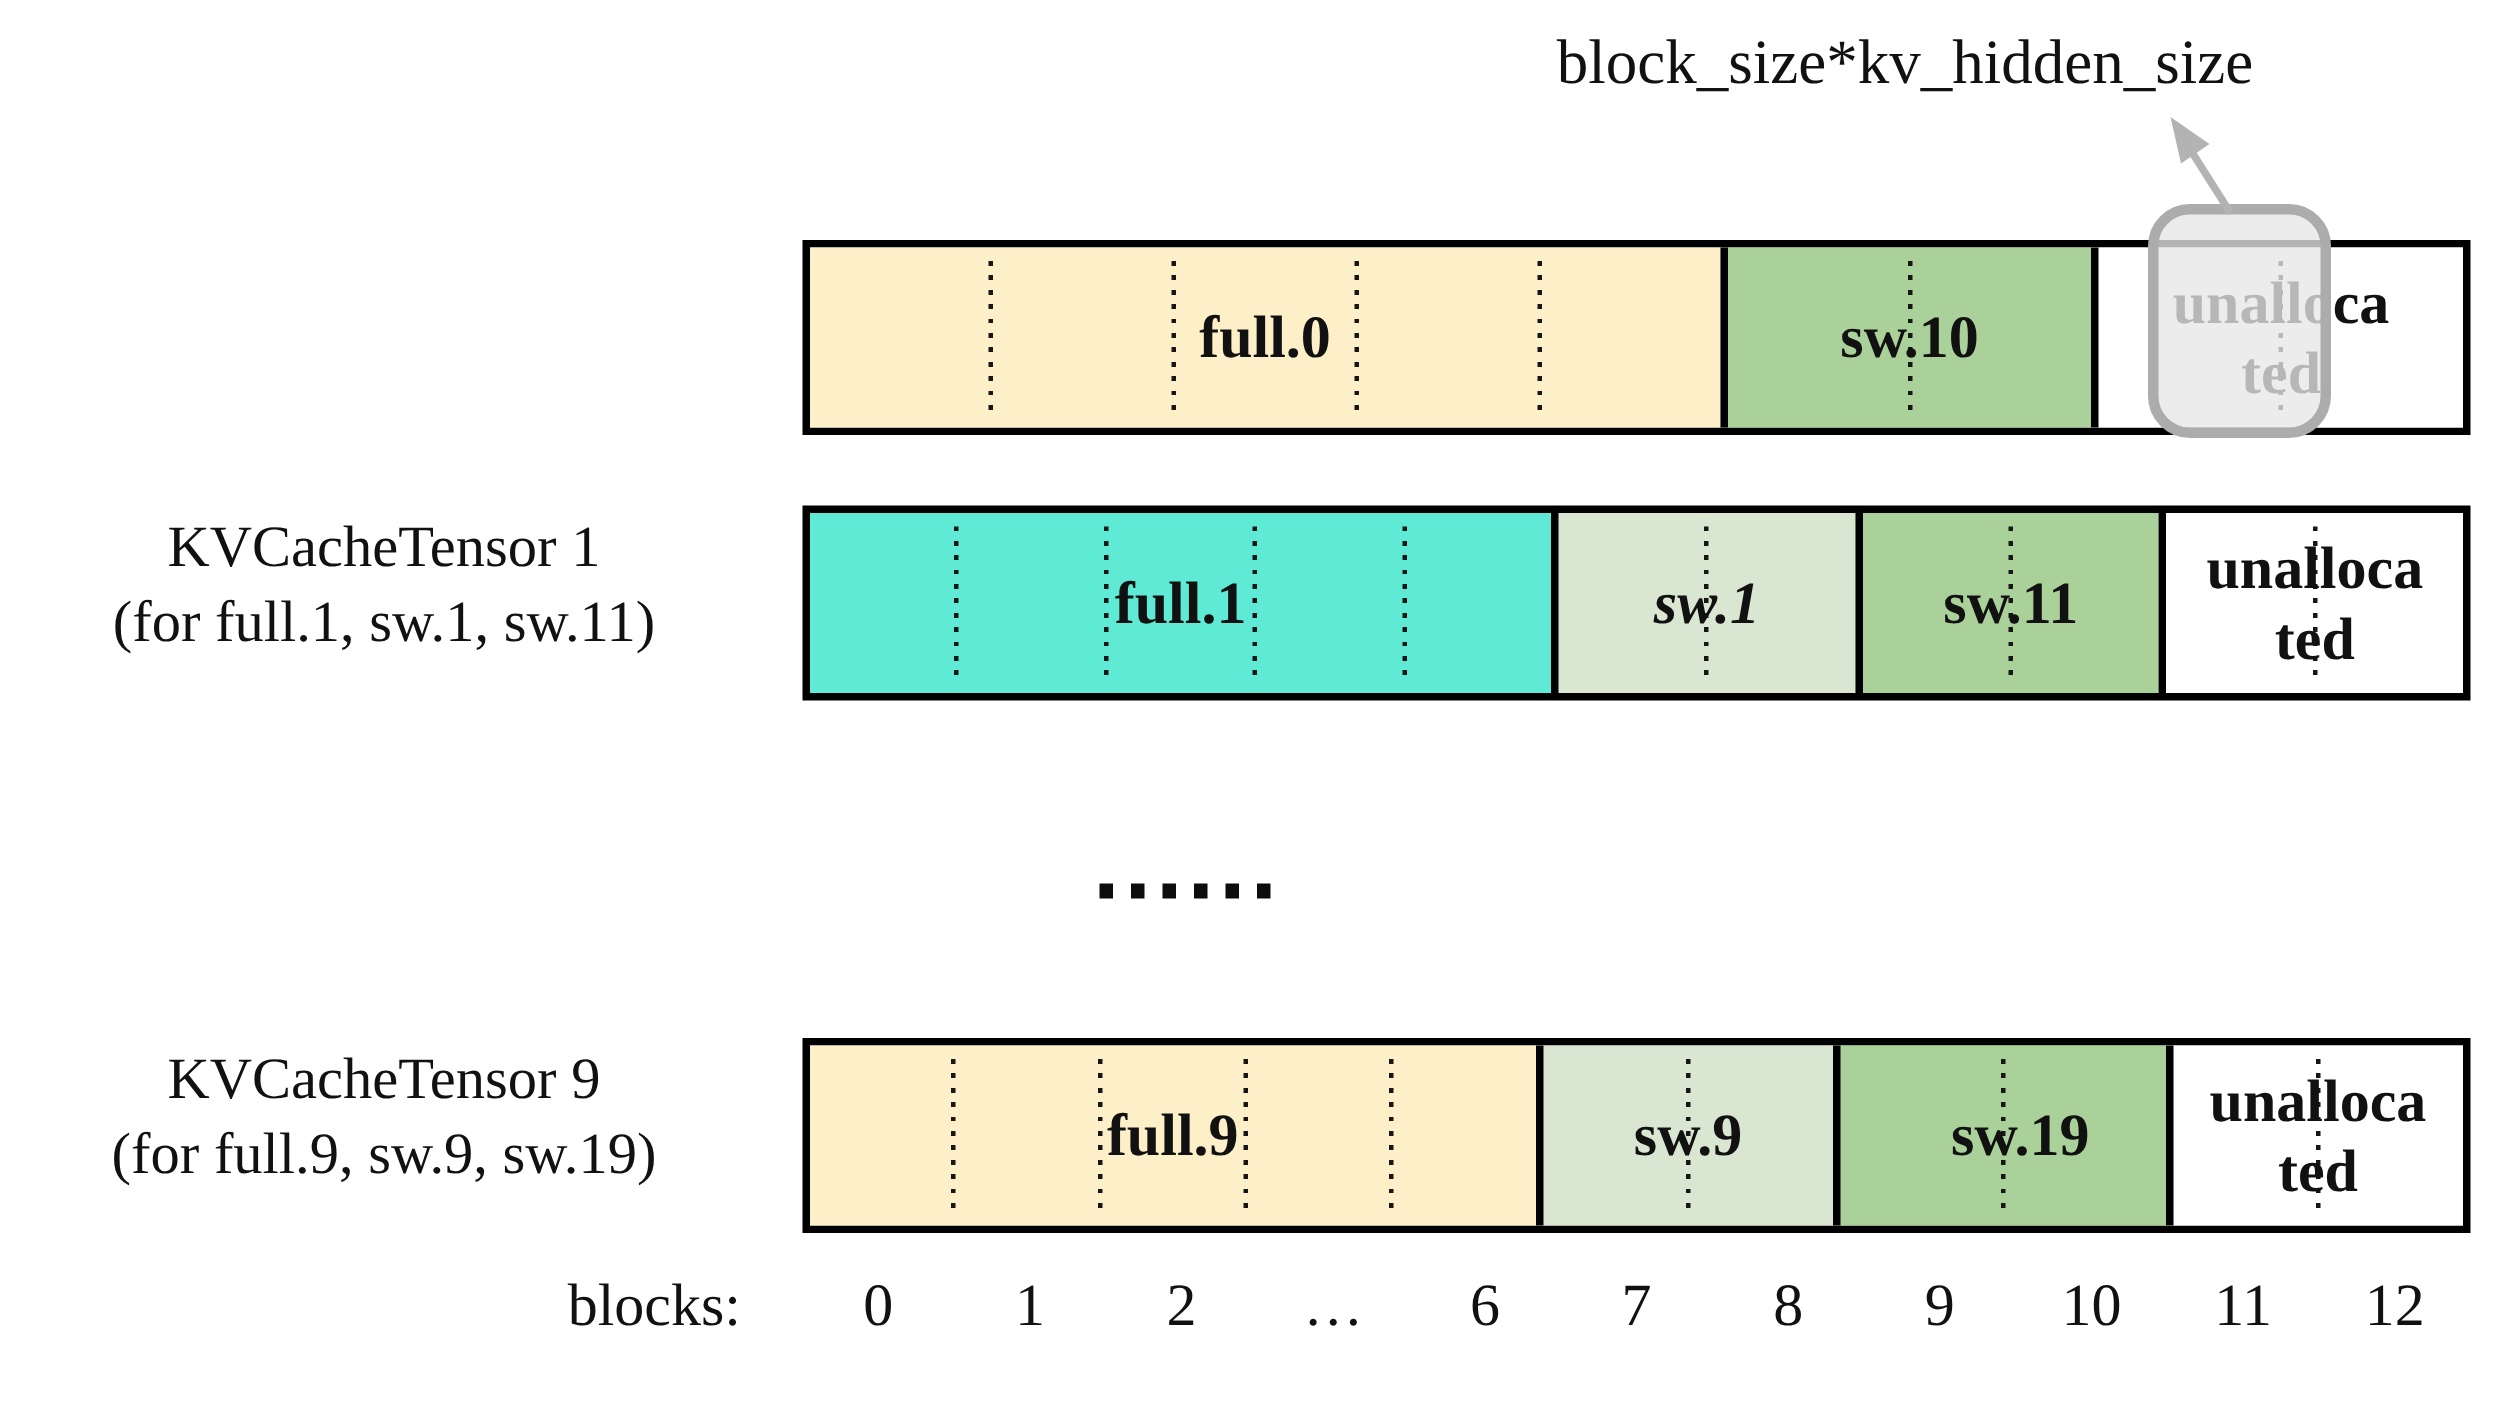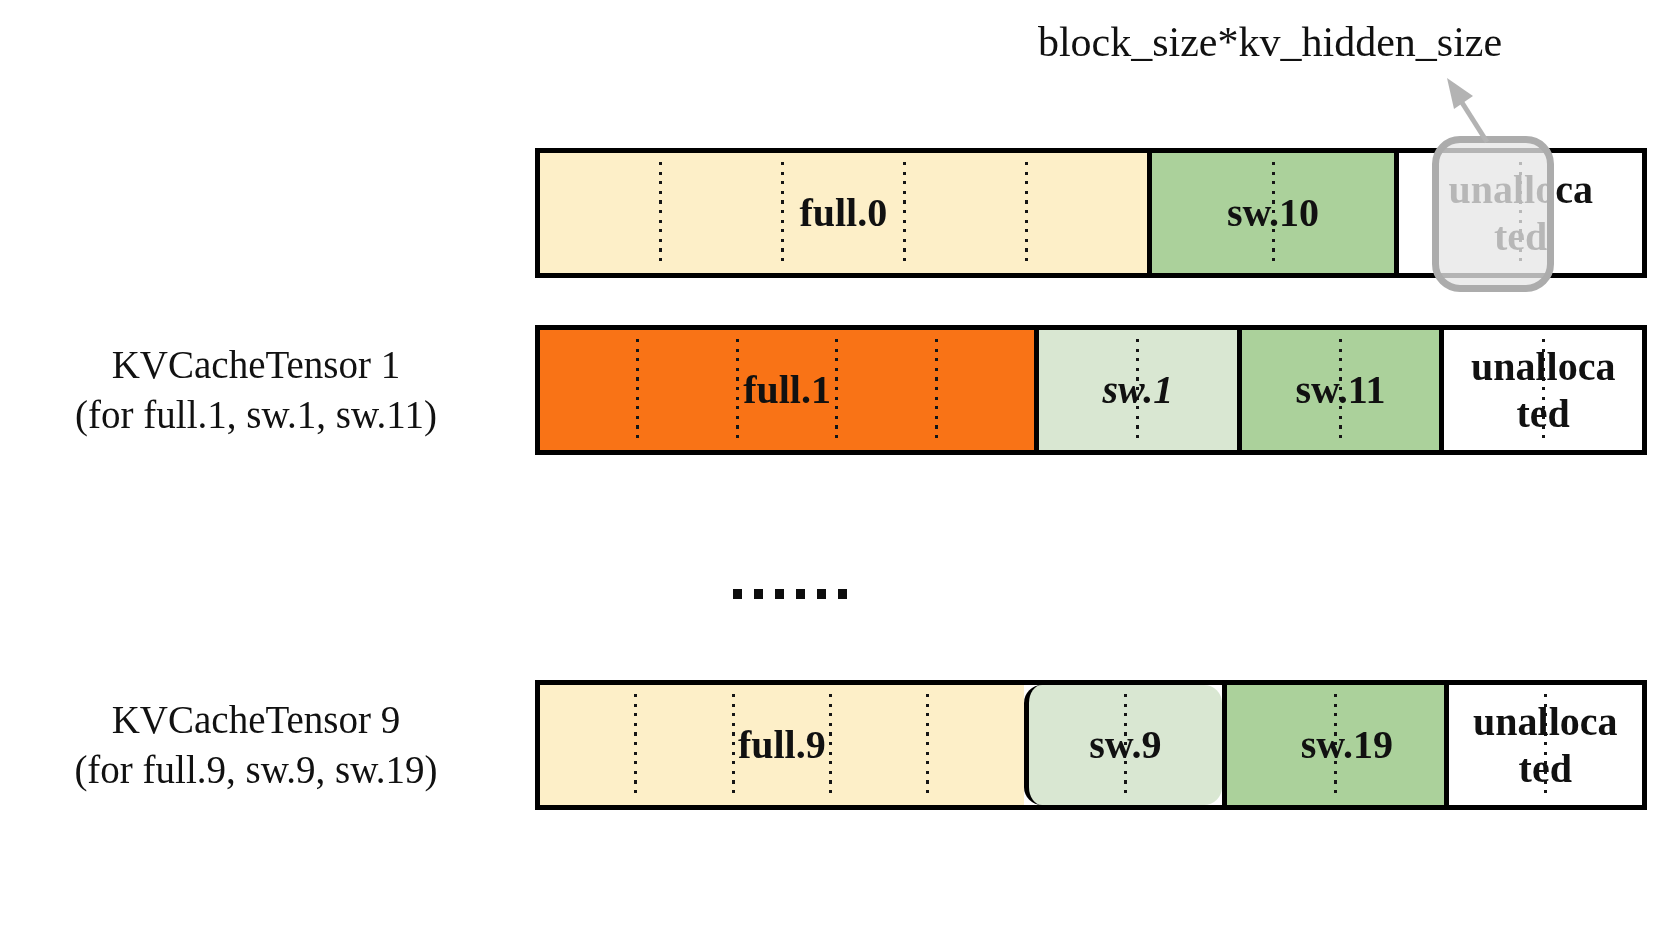--- a/index.html
+++ b/index.html
@@ -19,21 +19,21 @@
   .arrow-svg{position:absolute;left:1425px;top:68px;width:80px;height:82px;z-index:7;}
 
   
   .trow{position:absolute;left:0;width:1676px;height:130px;}
   .tlabel{
     position:absolute;left:0;top:0;width:512px;height:100%;
     display:flex;flex-direction:column;justify-content:center;align-items:center;
     font-size:39px;line-height:1.28;text-align:center;
   }
   .bar{
-    position:absolute;left:535px;top:0;width:1112px;height:100%;
+    position:absolute;left:535px;top:12px;width:1112px;height:100%;
     display:flex;border:5px solid #000;box-sizing:border-box;background:#fff;
   }
   .seg{
     position:relative;display:flex;align-items:center;justify-content:center;
     box-sizing:border-box;
   }
   .seg + .seg{border-left:5px solid #000;}
   .cells{position:absolute;inset:0;display:flex;}
   .cell{flex:1 1 0;}
   .dotline{
@@ -116,21 +116,21 @@
         </div>
       </div>
   </div>
 
   <div class="trow" style="top:325px">
     <div class="tlabel">
       <div>KVCacheTensor 1</div>
       <div>(for full.1, sw.1, sw.11)</div>
     </div>
     <div class="bar">
-        <div class="seg" style="flex-grow: 5; flex-basis: 0px; background: #f97316;">
+        <div class="seg" style="flex-grow: 5; flex-basis: 0px; background: #5eead4;">
           <div class="cells">
             <div class="cell"></div>
             <div class="dotline"></div>
             <div class="cell"></div>
             <div class="dotline"></div>
             <div class="cell"></div>
             <div class="dotline"></div>
             <div class="cell"></div>
             <div class="dotline"></div>
             <div class="cell"></div>
@@ -187,21 +187,21 @@
             <div class="cell"></div>
             <div class="dotline"></div>
             <div class="cell"></div>
             <div class="dotline"></div>
             <div class="cell"></div>
             <div class="dotline"></div>
             <div class="cell"></div>
           </div>
           <div class="seg-label">full.9</div>
         </div>
-        <div class="seg" style="flex-grow: 2; flex-basis: 0px; background: rgb(217, 231, 210); border-radius: 18px;">
+        <div class="seg" style="flex-grow: 2; flex-basis: 0px; background: rgb(217, 231, 210);">
           <div class="cells">
             <div class="cell"></div>
             <div class="dotline"></div>
             <div class="cell"></div>
           </div>
           <div class="seg-label">sw.9</div>
         </div>
         <div class="seg" style="flex-grow: 2; flex-basis: 0px; background: rgb(171, 209, 155); padding-left: 23px;">
           <div class="cells">
             <div class="cell"></div>
@@ -217,14 +217,30 @@
             <div class="cell"></div>
           </div>
           <div class="seg-label">unalloca
 ted</div>
         </div>
       </div>
   </div>
 
   <div class="highlight"></div>
 
+  <div class="axis">
+    <div class="axis-label">blocks:</div>
+    <div class="ticks">
+      <span>0</span>
+      <span>1</span>
+      <span>2</span>
+      <span>…</span>
+      <span>6</span>
+      <span>7</span>
+      <span>8</span>
+      <span>9</span>
+      <span>10</span>
+      <span>11</span>
+      <span>12</span>
+    </div>
+  </div>
 
 </div>
 
 </body></html>

